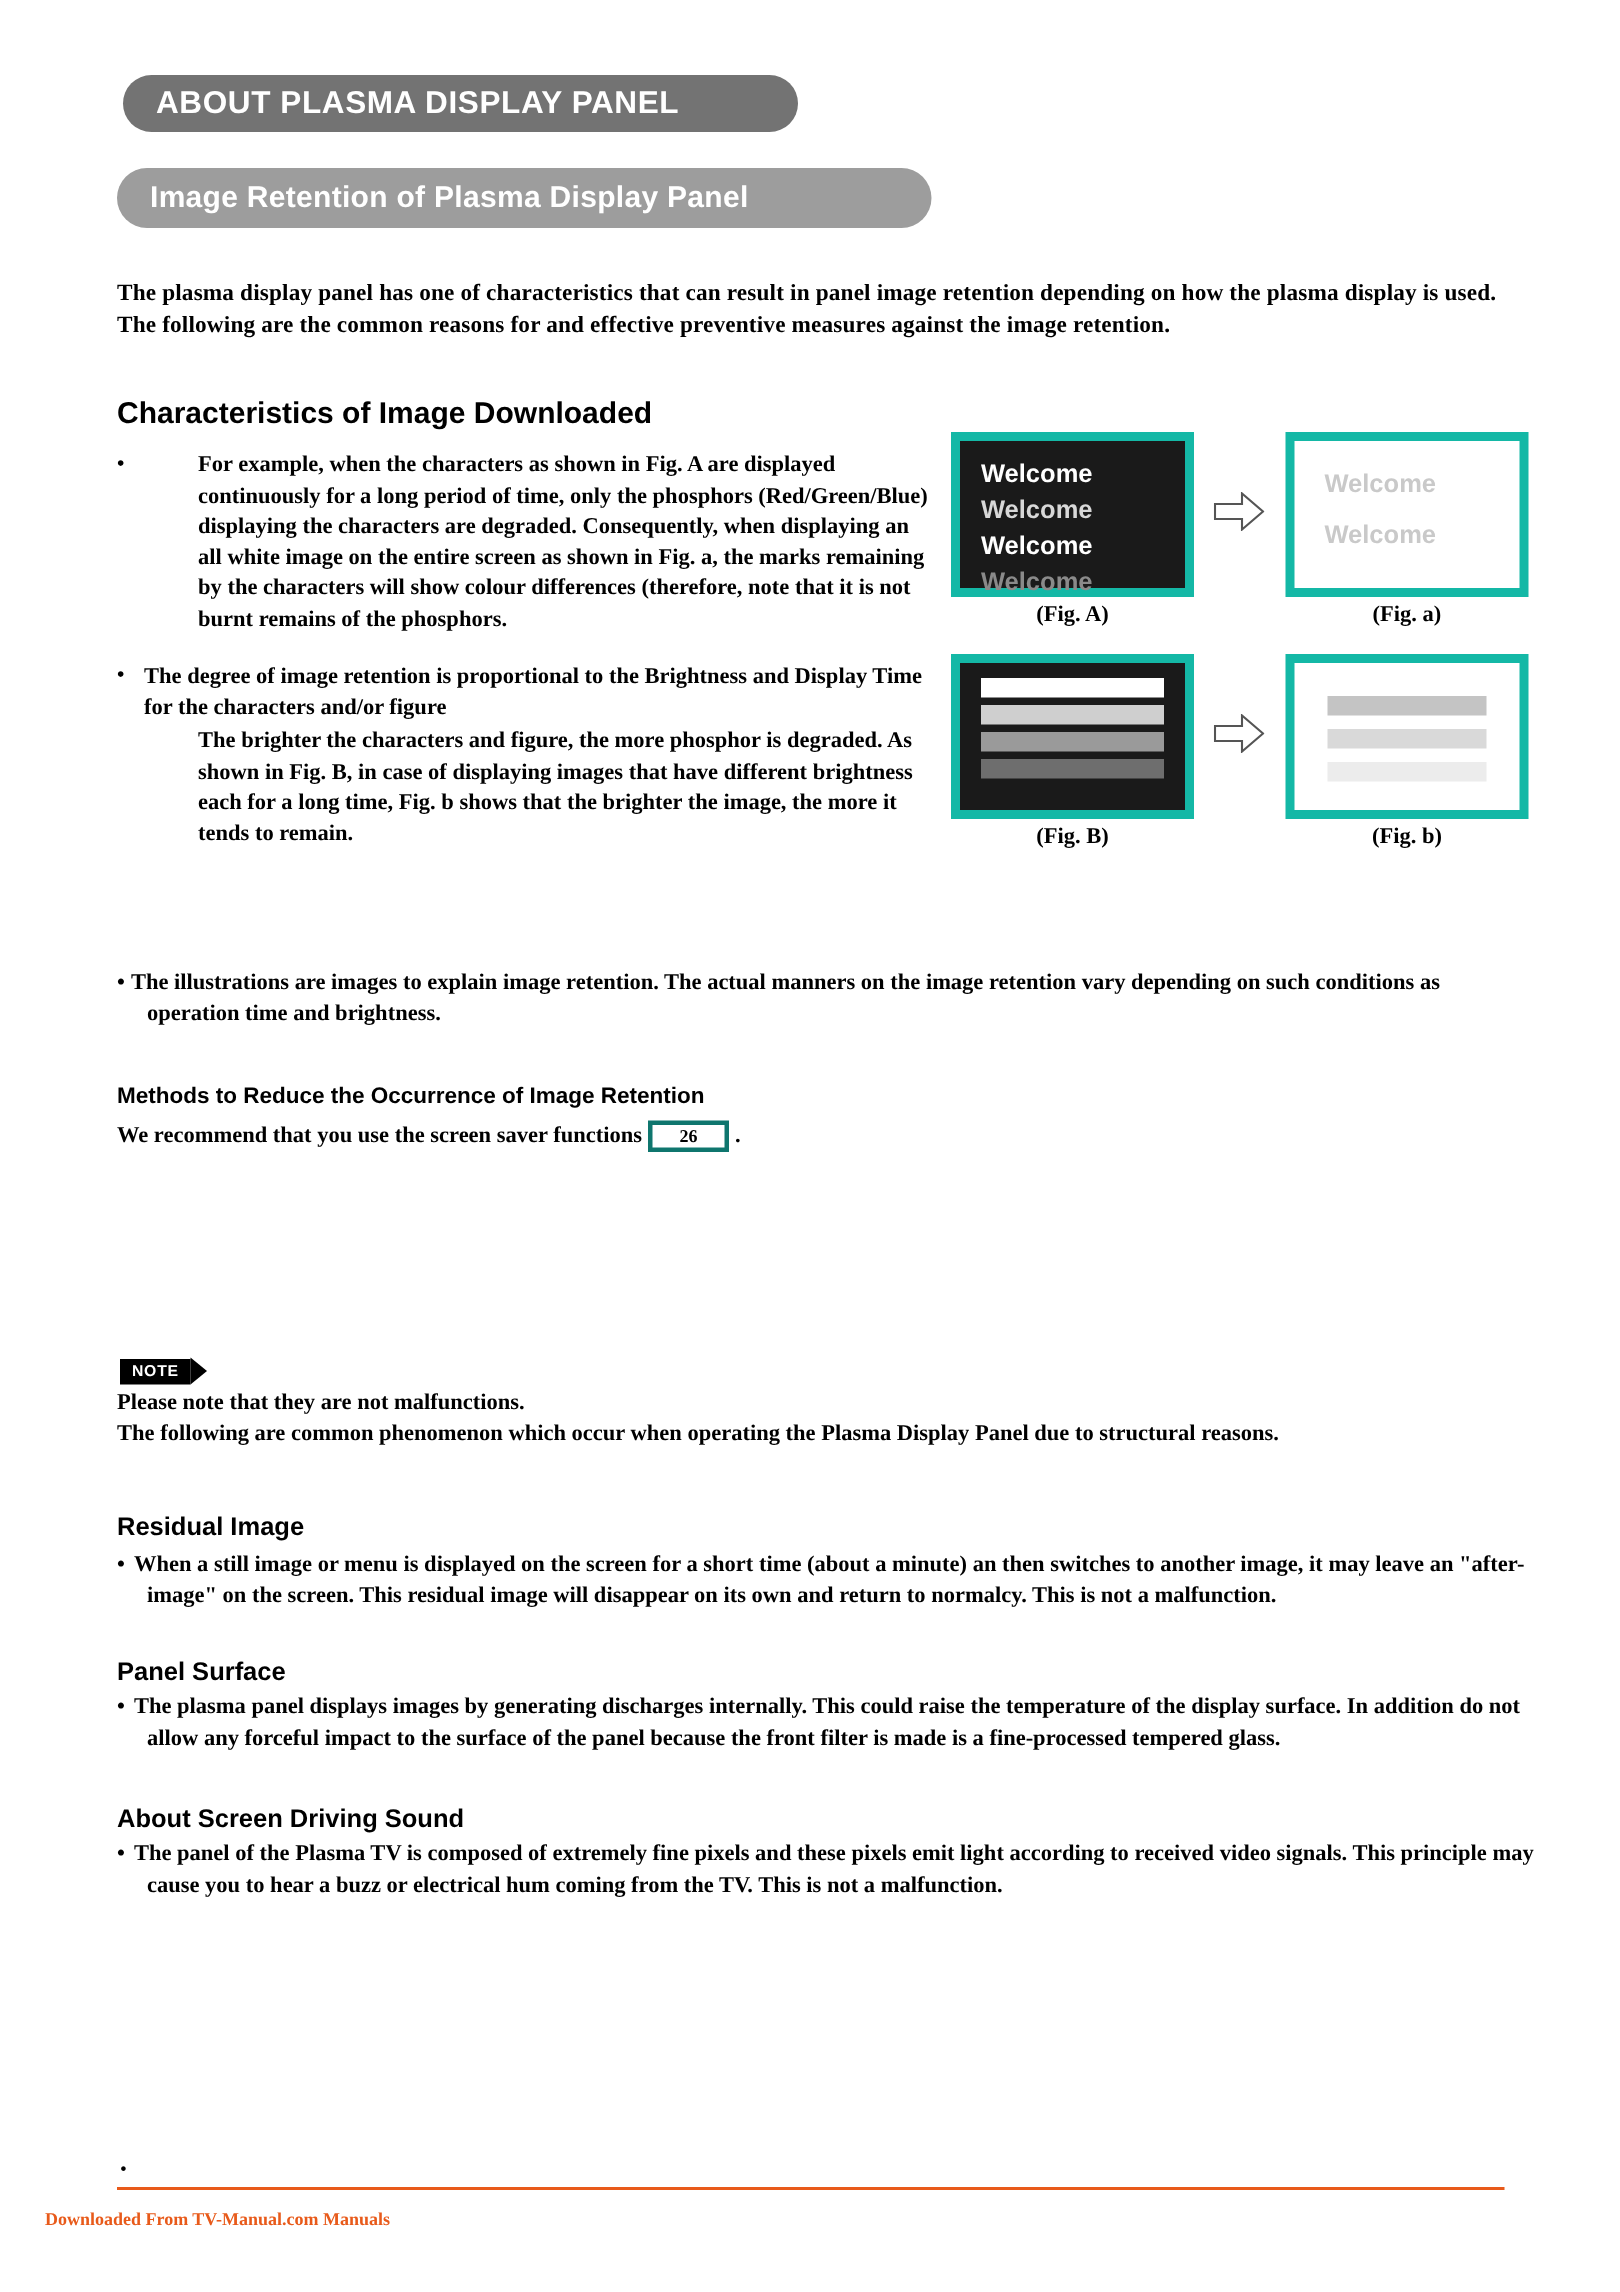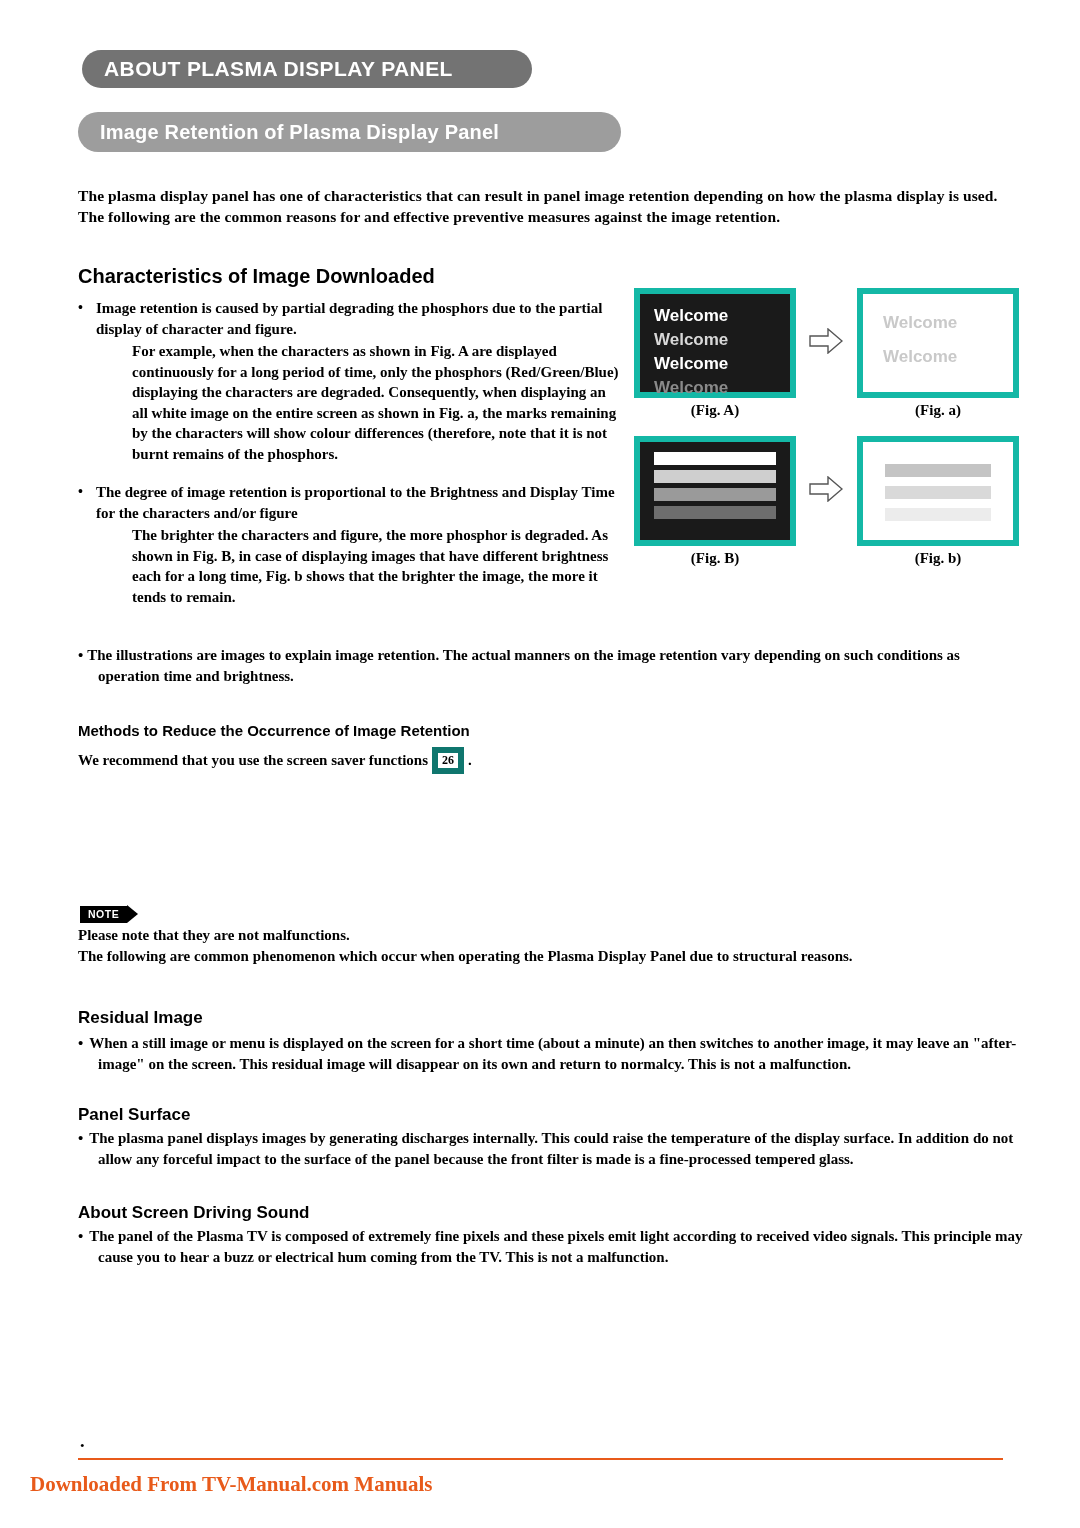--- a/index.html
+++ b/index.html
@@ -219,23 +219,23 @@
     position: absolute;
     left: 78px;
     top: 747px;
     font-size: 15px;
     font-weight: bold;
     display: flex;
     align-items: center;
   }
   .pagenum {
     display: inline-block;
-    border: 6px solid #0f766e;
+    border: 3px solid #0f766e;
     font-size: 12px;
-    padding: 1px 4px;
+    padding: 1px 18px;
     margin: 0 4px;
     line-height: 13px;
   }
 
   
   .note-tag {
     position: absolute;
     left: 80px;
     top: 905px;
     height: 18px;
@@ -305,21 +305,21 @@
     height: 2px;
     background: #e85a1a;
   }
   .footer-text {
     position: absolute;
     left: 30px;
     top: 1472px;
     color: #e85a1a;
     font-family: "Liberation Serif", serif;
     font-weight: bold;
-    font-size: 21px;
+    font-size: 12px;
   }
   .footer-mark {
     position: absolute;
     left: 80px;
     top: 1438px;
     font-size: 13px;
     color: #000;
   }
 </style>
 </head>
@@ -335,21 +335,20 @@
     <span>Image Retention of Plasma Display Panel</span>
   </div>
 
   <div class="intro">The plasma display panel has one of characteristics that can result in panel image retention depending on how the plasma display is used. The following are the common reasons for and effective preventive measures against the image retention.</div>
 
   <div class="sec-title">Characteristics of Image Downloaded</div>
 
   <div class="left-col">
     <div class="bullet">
       <span class="dot">•</span>
-      <span>Image retention is caused by partial degrading the phosphors due to the partial display of character and figure.</span>
       <div class="sub">For example, when the characters as shown in Fig. A are displayed continuously for a long period of time, only the phosphors (Red/Green/Blue) displaying the characters are degraded. Consequently, when displaying an all white image on the entire screen as shown in Fig. a, the marks remaining by the characters will show colour differences (therefore, note that it is not burnt remains of the phosphors.</div>
     </div>
     <div class="bullet b2">
       <span class="dot">•</span>
       <span>The degree of image retention is proportional to the Brightness and Display Time for the characters and/or figure</span>
       <div class="sub">The brighter the characters and figure, the more phosphor is degraded. As shown in Fig. B, in case of displaying images that have different brightness each for a long time, Fig. b shows that the brighter the image, the more it tends to remain.</div>
     </div>
   </div>
 
   <div class="figs">

